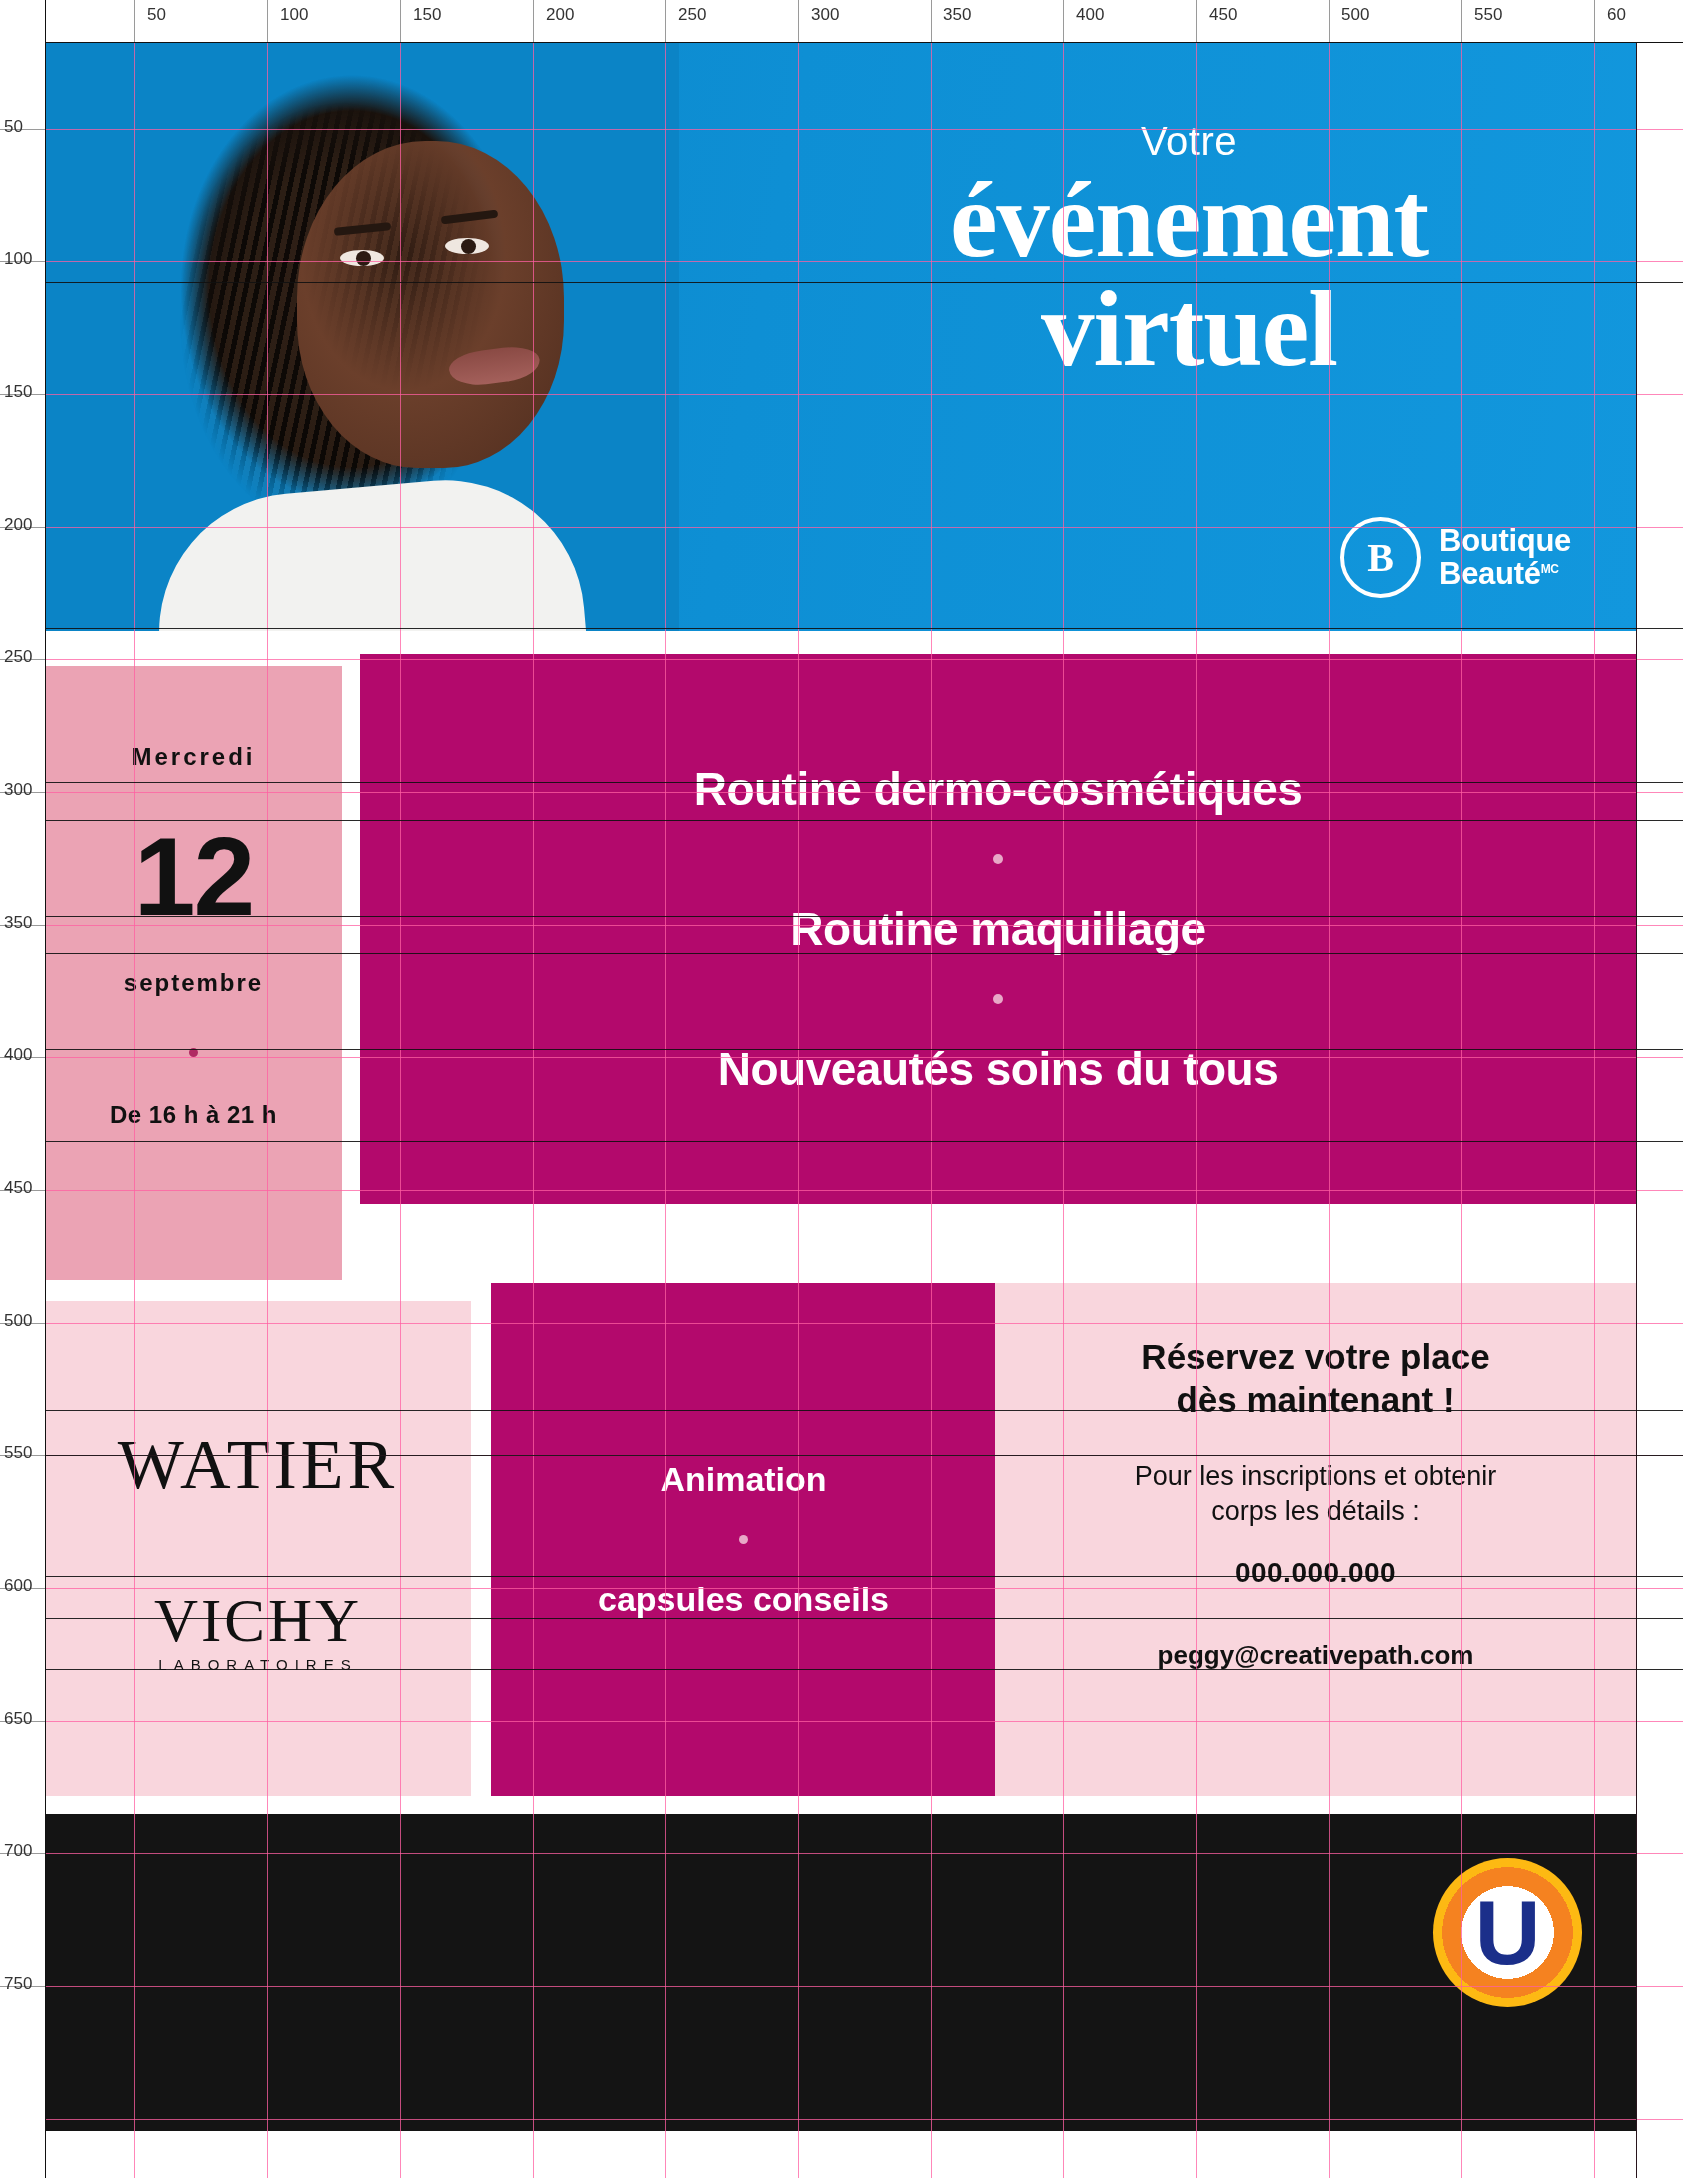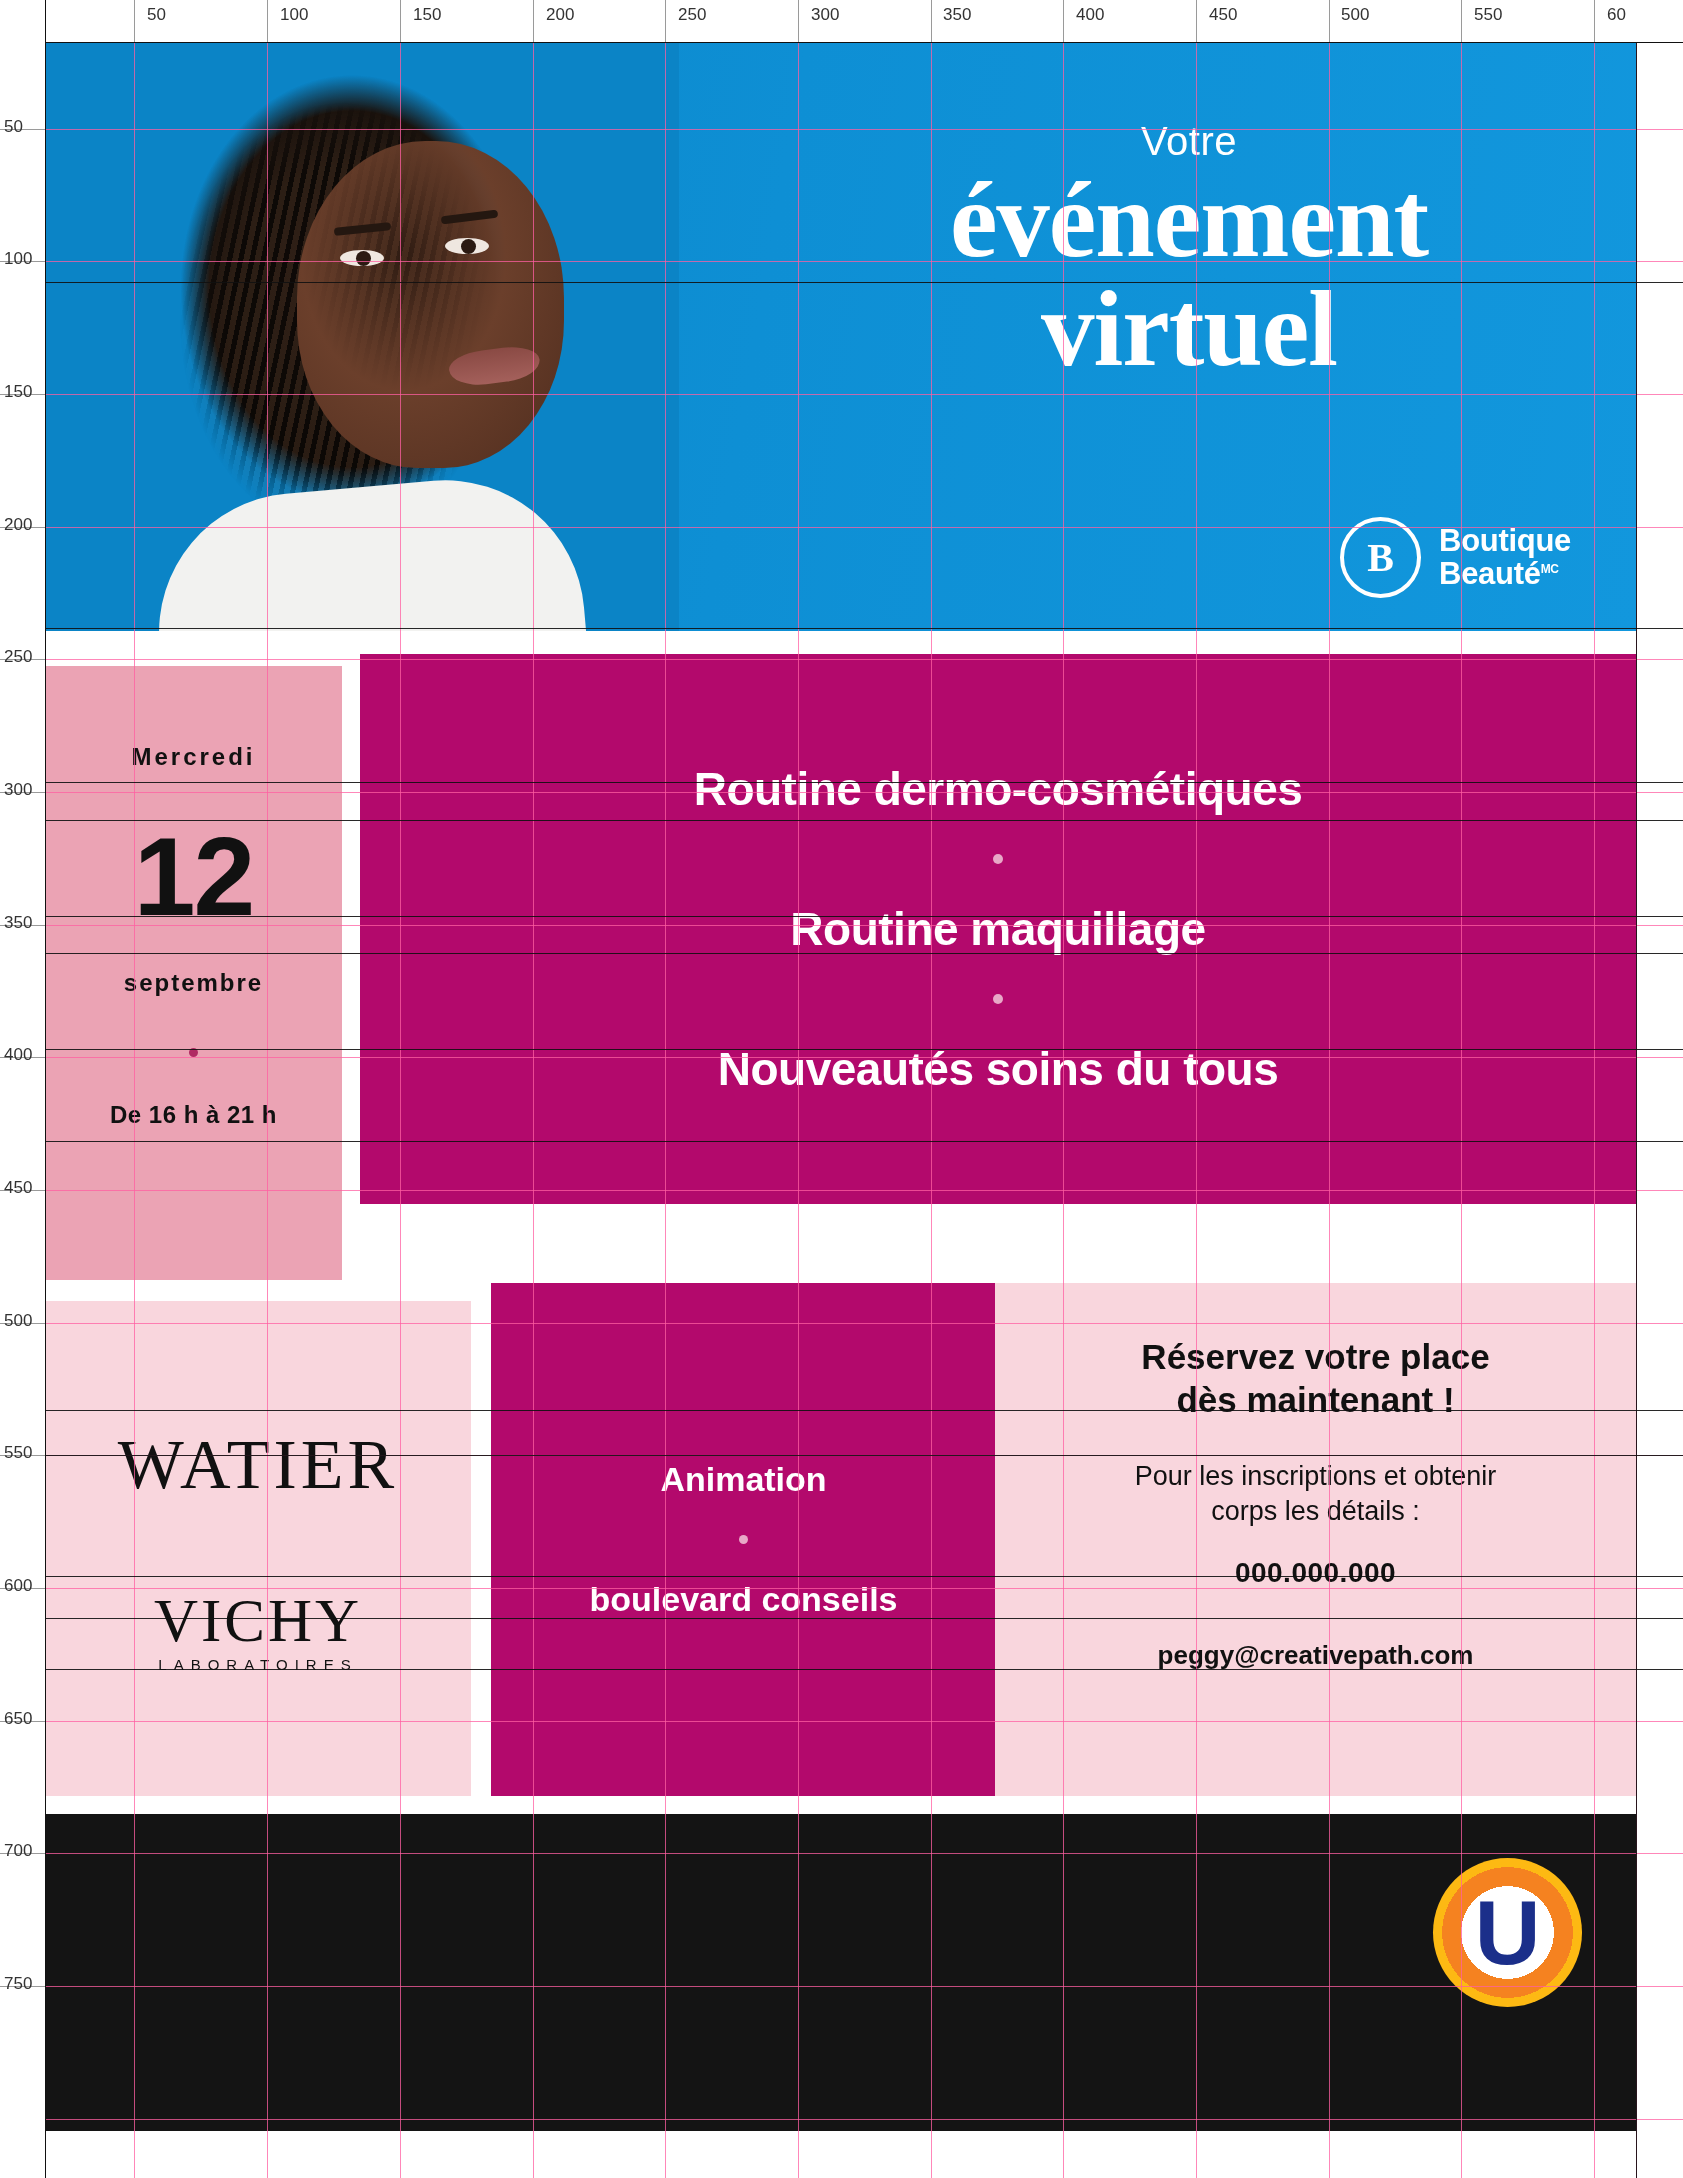--- a/index.html
+++ b/index.html
@@ -199,21 +199,21 @@
         <div class="brand-watier">WATIER</div>
         <div class="brand-vichy">
           <span>VICHY</span>
           <small>LABORATOIRES</small>
         </div>
       </div>
 
       <div class="anim-box">
         <div class="anim-line">Animation</div>
         <div class="anim-dot"></div>
-        <div class="anim-line">boulevard conseils</div>
+        <div class="anim-line">capsules conseils</div>
       </div>
 
       <div class="reserve">
         <div class="res-title">
           <span>Réservez votre place</span><br>
           <span>dès maintenant !</span>
         </div>
         <div class="res-sub">
           <span>Pour les inscriptions et obtenir</span><br>
           <span>corps les détails :</span>

